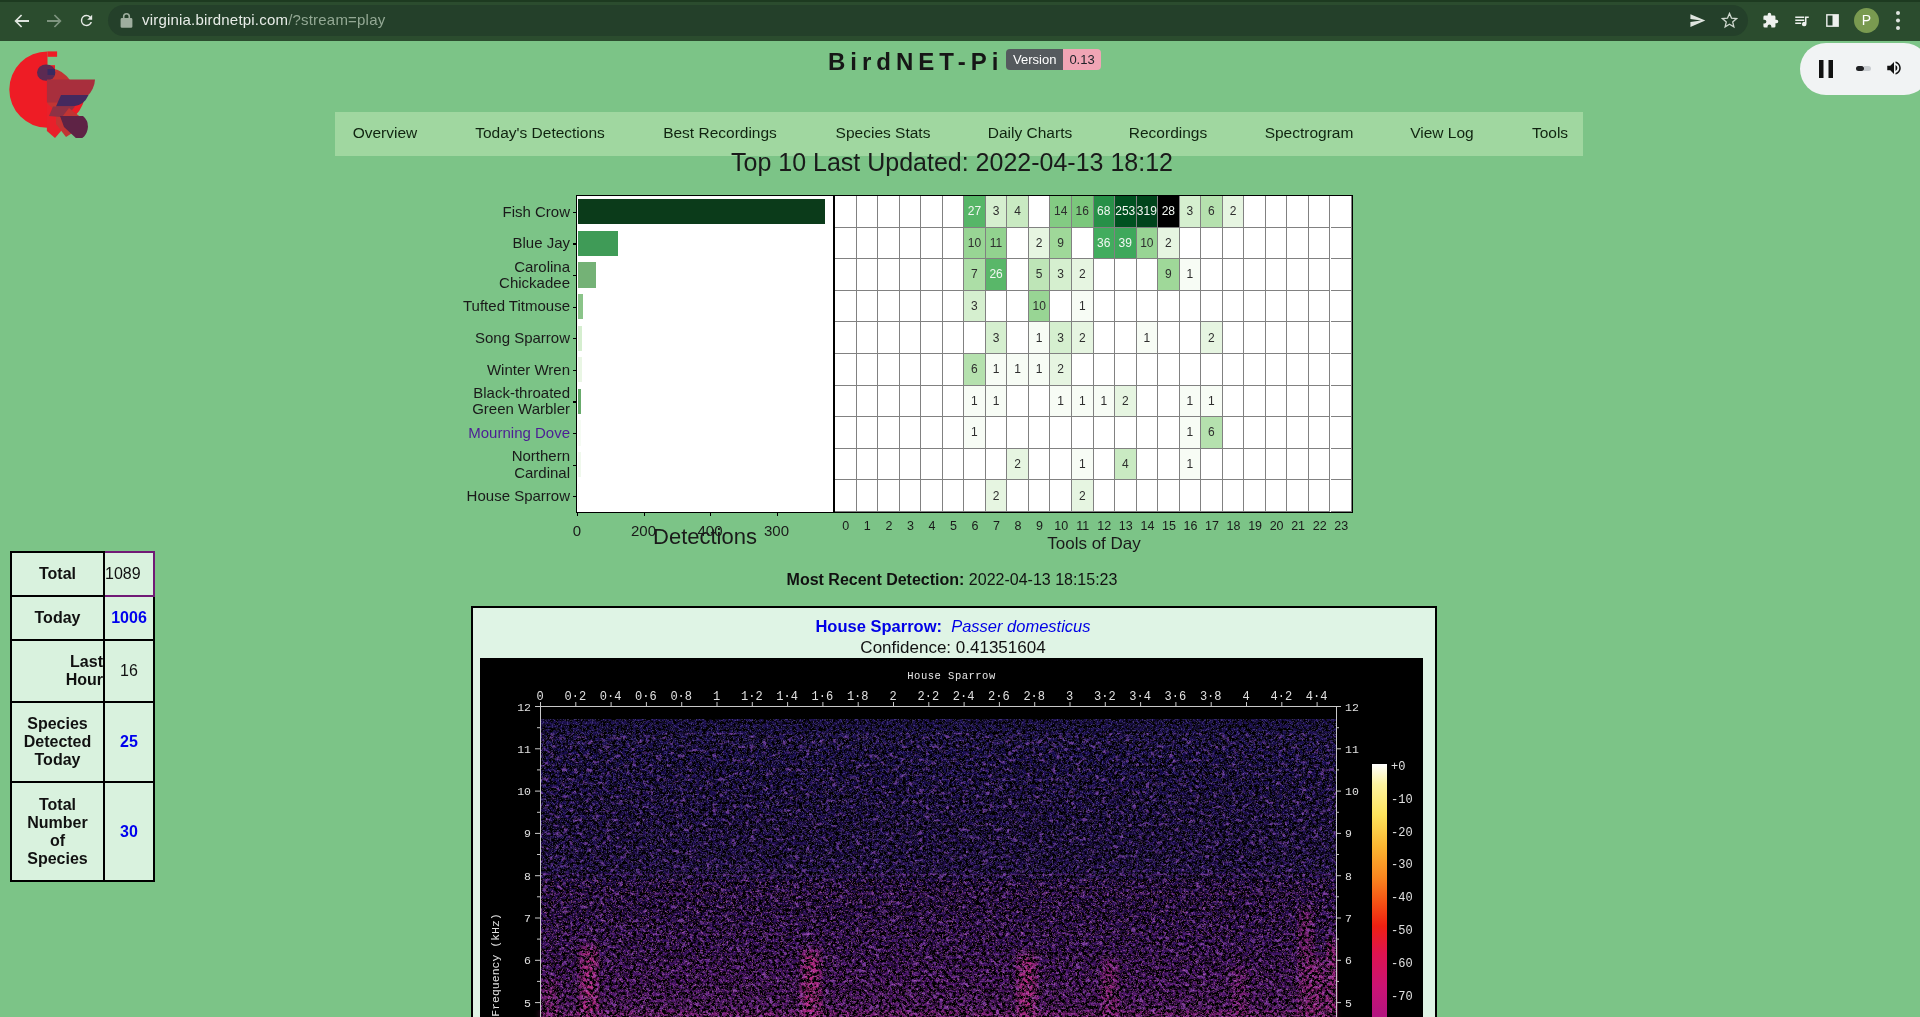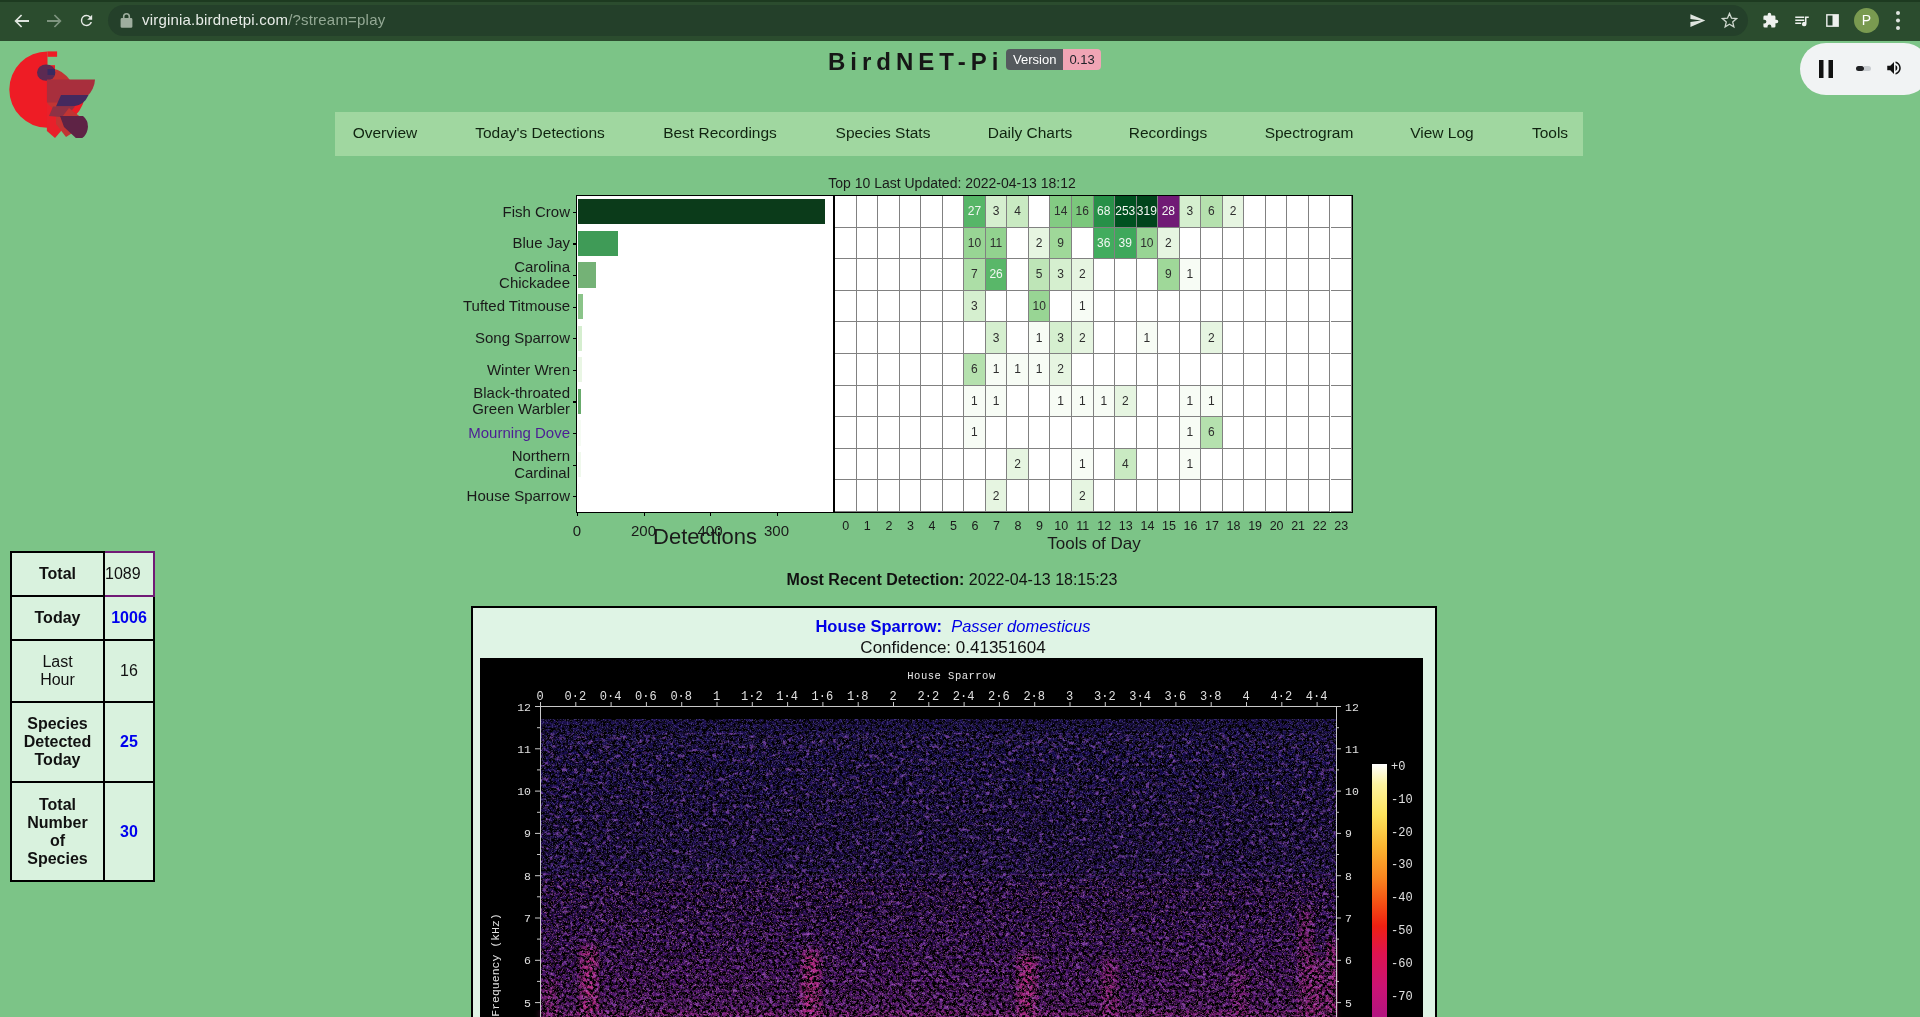--- a/index.html
+++ b/index.html
@@ -105,21 +105,21 @@
 <div class="abs" style="left:335px;top:112px;width:1248px;height:44px;background:#a0d7a0"></div>
 <div class="abs" style="left:285px;top:124px;width:200px;text-align:center;font-size:15.5px;color:#102410">Overview</div>
 <div class="abs" style="left:440px;top:124px;width:200px;text-align:center;font-size:15.5px;color:#102410">Today's Detections</div>
 <div class="abs" style="left:620px;top:124px;width:200px;text-align:center;font-size:15.5px;color:#102410">Best Recordings</div>
 <div class="abs" style="left:783px;top:124px;width:200px;text-align:center;font-size:15.5px;color:#102410">Species Stats</div>
 <div class="abs" style="left:930px;top:124px;width:200px;text-align:center;font-size:15.5px;color:#102410">Daily Charts</div>
 <div class="abs" style="left:1068px;top:124px;width:200px;text-align:center;font-size:15.5px;color:#102410">Recordings</div>
 <div class="abs" style="left:1209px;top:124px;width:200px;text-align:center;font-size:15.5px;color:#102410">Spectrogram</div>
 <div class="abs" style="left:1342px;top:124px;width:200px;text-align:center;font-size:15.5px;color:#102410">View Log</div>
 <div class="abs" style="left:1450px;top:124px;width:200px;text-align:center;font-size:15.5px;color:#102410">Tools</div>
-<div class="abs" style="left:652px;top:175px;width:600px;text-align:center;font-size:14px;color:#1a1a1a">Top 10 Last Updated: 2022-04-13 18:12</div>
+<div class="abs" style="left:652px;top:148px;width:600px;text-align:center;font-size:25px;color:#1a1a1a">Top 10 Last Updated: 2022-04-13 18:12</div>
 <div class="abs" style="left:575.8px;top:194.8px;width:258.4px;height:318.4px;background:#fff;border:1.2px solid #000"></div>
 <div class="abs" style="left:578px;top:199.2px;width:247.0px;height:25.3px;background:#0b3b1a"></div>
 <div class="abs" style="left:578px;top:230.8px;width:39.6px;height:25.3px;background:#3f9b57"></div>
 <div class="abs" style="left:578px;top:262.4px;width:17.6px;height:25.3px;background:#74b276"></div>
 <div class="abs" style="left:578px;top:294.0px;width:4.7px;height:25.3px;background:#8ac489"></div>
 <div class="abs" style="left:578px;top:325.6px;width:4.0px;height:25.3px;background:#d5eecf"></div>
 <div class="abs" style="left:578px;top:357.2px;width:3.7px;height:25.3px;background:#e9f6e4"></div>
 <div class="abs" style="left:578px;top:388.8px;width:3.0px;height:25.3px;background:#68ab6c"></div>
 <div class="abs" style="left:578px;top:420.4px;width:2.7px;height:25.3px;background:#f5fbf3"></div>
 <div class="abs" style="left:578px;top:452.0px;width:2.7px;height:25.3px;background:#eff8ec"></div>
@@ -178,21 +178,21 @@
     </div>
 <div class="abs" style="left:1093.5px;top:196.0px;width:21.54px;height:31.60px;background:#279048;border-right:1px solid #818181;border-bottom:1px solid #818181;display:flex;align-items:center;justify-content:center;font-size:12px">
       <span style="color:#f2f7f2">68</span>
     </div>
 <div class="abs" style="left:1115.0px;top:196.0px;width:21.54px;height:31.60px;background:#005120;border-right:1px solid #818181;border-bottom:1px solid #818181;display:flex;align-items:center;justify-content:center;font-size:12px">
       <span style="color:#f2f7f2">253</span>
     </div>
 <div class="abs" style="left:1136.6px;top:196.0px;width:21.54px;height:31.60px;background:#00441b;border-right:1px solid #818181;border-bottom:1px solid #818181;display:flex;align-items:center;justify-content:center;font-size:12px">
       <span style="color:#f2f7f2">319</span>
     </div>
-<div class="abs" style="left:1158.1px;top:196.0px;width:21.54px;height:31.60px;background:#701a75;border-right:1px solid #818181;border-bottom:1px solid #818181;display:flex;align-items:center;justify-content:center;font-size:12px">
+<div class="abs" style="left:1158.1px;top:196.0px;width:21.54px;height:31.60px;background:#000000;border-right:1px solid #818181;border-bottom:1px solid #818181;display:flex;align-items:center;justify-content:center;font-size:12px">
       <span style="color:#f2f7f2">28</span>
     </div>
 <div class="abs" style="left:1179.7px;top:196.0px;width:21.54px;height:31.60px;background:#d5efcf;border-right:1px solid #818181;border-bottom:1px solid #818181;display:flex;align-items:center;justify-content:center;font-size:12px">
       <span style="color:#2e2e2e">3</span>
     </div>
 <div class="abs" style="left:1201.2px;top:196.0px;width:21.54px;height:31.60px;background:#b5e1ae;border-right:1px solid #818181;border-bottom:1px solid #818181;display:flex;align-items:center;justify-content:center;font-size:12px">
       <span style="color:#2e2e2e">6</span>
     </div>
 <div class="abs" style="left:1222.8px;top:196.0px;width:21.54px;height:31.60px;background:#e6f5e1;border-right:1px solid #818181;border-bottom:1px solid #818181;display:flex;align-items:center;justify-content:center;font-size:12px">
       <span style="color:#2e2e2e">2</span>
@@ -540,21 +540,21 @@
 <tbody>
         <tr style="height:44px">
           <td style="border:2px solid #000;width:93px;text-align:center;font-weight:bold">Total</td>
           <td style="border:2px solid #701a75;width:50px;text-align:left">1089</td>
         </tr>
 <tr style="height:44px">
           <td style="border:2px solid #000;text-align:center;font-weight:bold">Today</td>
           <td style="border:2px solid #000;text-align:center;color:#0000ee;font-weight:bold">1006</td>
         </tr>
 <tr style="height:62px">
-          <td style="border:2px solid #000;text-align:center;font-weight:normal">Last<br>Hour</td>
+          <td style="border:2px solid #000;text-align:right;font-weight:bold">Last<br>Hour</td>
           <td style="border:2px solid #000;text-align:center">16</td>
         </tr>
 <tr style="height:80px">
           <td style="border:2px solid #000;text-align:center;font-weight:bold">Species<br>Detected<br>Today</td>
           <td style="border:2px solid #000;text-align:center;color:#0000ee;font-weight:bold">25</td>
         </tr>
 <tr style="height:99px">
           <td style="border:2px solid #000;text-align:center;font-weight:bold">Total<br>Number<br>of<br>Species</td>
           <td style="border:2px solid #000;text-align:center;color:#0000ee;font-weight:bold">30</td>
         </tr>

